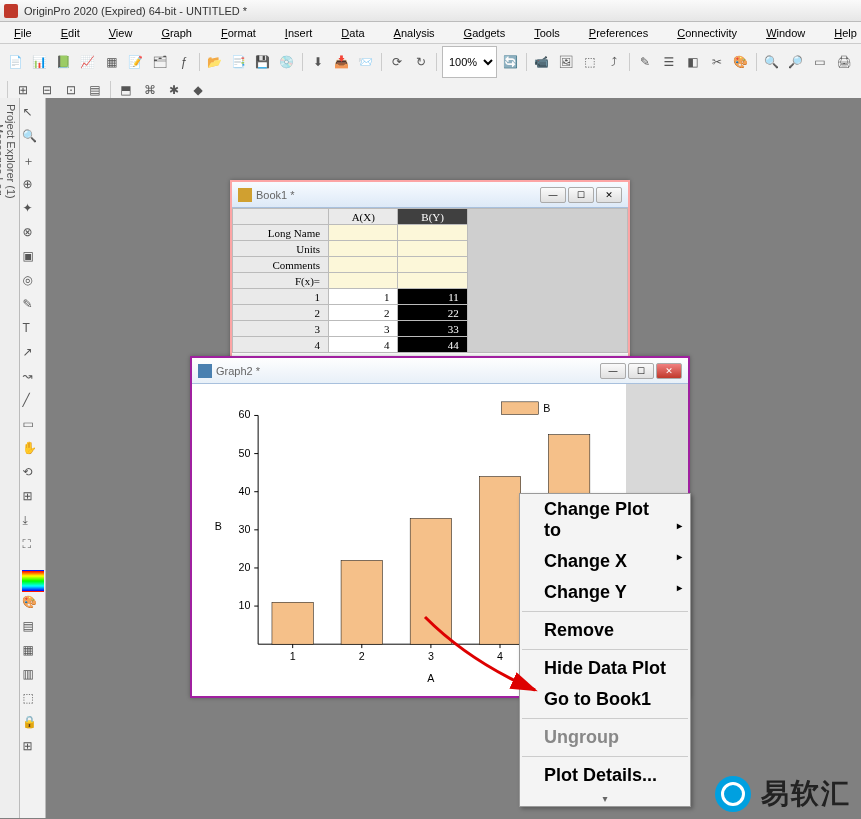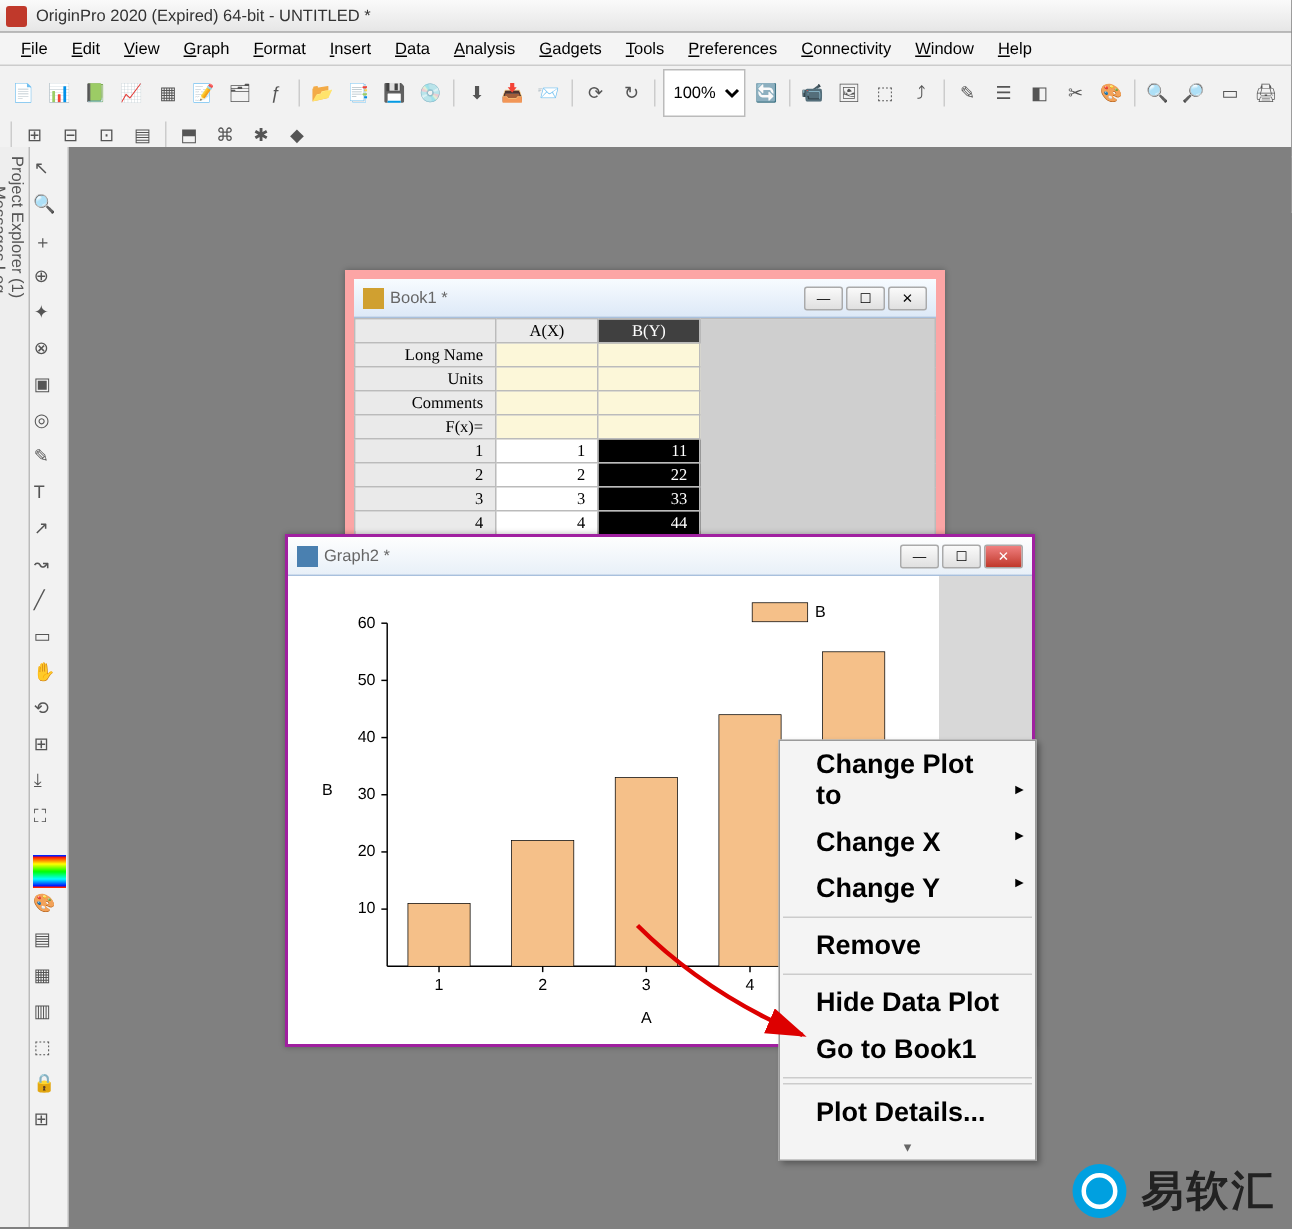--- a/index.html
+++ b/index.html
@@ -2,38 +2,38 @@
 <html><head>
 <meta charset="utf-8">
 <style>
 * { box-sizing: border-box; margin: 0; padding: 0; font-family: Tahoma, Arial, sans-serif; font-size: 11px; }
 body { width: 861px; height: 819px; background: #808080; overflow: hidden; position: relative; }
 
 .titlebar { height: 22px; background: linear-gradient(#fafafa,#e6e6e6); border-bottom: 1px solid #bbb; display: flex; align-items: center; padding: 0 4px; gap: 6px; }
 .titlebar .app-icon { width: 14px; height: 14px; background: #c0392b; border-radius: 2px; }
 .titlebar .title { color: #333; }
 
-.menubar { height: 22px; background: #f4f4f4; display: flex; align-items: center; padding: 0 6px; gap: 0; border-bottom: 1px solid #ccc; }
+.menubar { height: 22px; background: #f4f4f4; display: flex; align-items: center; padding: 0 6px; gap: 13px; border-bottom: 1px solid #ccc; }
 .menubar .m { padding: 2px 8px; cursor: default; }
 .menubar .m u { text-decoration: underline; }
 
 .toolbar { background: #f2f2f2; border-bottom: 1px solid #ccc; display: flex; align-items: center; padding: 2px 4px; flex-wrap: wrap; }
 .tb-btn { width: 22px; height: 22px; margin: 1px; border: 1px solid transparent; display: inline-flex; align-items: center; justify-content: center; font-size: 12px; color: #555; }
 .tb-sep { width: 1px; height: 18px; background: #ccc; margin: 0 3px; }
 .tb-combo { height: 32px; border: 1px solid #bbb; background: #fff; font-size: 11px; padding: 0 2px; margin: 0 2px; }
 
 .workspace { position: absolute; top: 98px; left: 46px; right: 0; bottom: 0; background: #808080; }
 
 .left-toolbar { position: absolute; top: 98px; left: 20px; width: 26px; background: #f2f2f2; border-right: 1px solid #bbb; height: 720px; padding-top: 4px; }
 .left-toolbar .tb-btn { width: 22px; height: 22px; display: block; margin: 2px auto; }
 
 .side-tab { position: absolute; top: 98px; left: 0; width: 20px; background: #eee; writing-mode: vertical-rl; text-orientation: mixed; font-size: 10px; padding: 6px 2px; border-right: 1px solid #bbb; color: #555; height: 720px; }
 
 
-.win { position: absolute; background: #fff; border: 6px solid #fca5a5; box-shadow: 0 0 4px rgba(0,0,0,0.3); }
+.win { position: absolute; background: #fff; border: 2px solid #fca5a5; box-shadow: 0 0 4px rgba(0,0,0,0.3); }
 .win-title { height: 26px; background: linear-gradient(#f7fbff,#dde9f7); display: flex; align-items: center; padding: 0 6px; border-bottom: 1px solid #a8c0dd; }
 .win-title .wicon { width: 14px; height: 14px; margin-right: 4px; }
 .win-title .wt { flex: 1; color: #666; }
 .win-ctrl { display: flex; gap: 2px; }
 .win-ctrl div { width: 26px; height: 16px; border: 1px solid #aaa; background: linear-gradient(#fafafa,#e0e0e0); text-align: center; font-size: 9px; line-height: 14px; border-radius: 2px; }
 .win-ctrl .close { background: linear-gradient(#f08080,#c0392b); color: #fff; }
 
 .book { top: 180px; left: 230px; width: 400px; height: 180px; }
 .book table { border-collapse: collapse; width: 100%; }
 .book td, .book th { border: 1px solid #bbb; height: 16px; padding: 0 8px; font-family: Liberation Serif, serif; }
@@ -344,20 +344,21 @@
 <div class="ctx" id="ctx-menu">
     <div class="ci arrow">Change Plot to</div>
     <div class="ci arrow">Change X</div>
     <div class="ci arrow">Change Y</div>
     <div class="sep"></div>
     <div class="ci">Remove</div>
     <div class="sep"></div>
     <div class="ci">Hide Data Plot</div>
     <div class="ci">Go to Book1</div>
     <div class="sep"></div>
+    <div class="ci gray">Ungroup</div>
     <div class="sep"></div>
     <div class="ci">Plot Details...</div>
     <div class="expand">▾</div>
   </div>
 
 <svg class="arrow-annot" width="130" height="90">
   <defs>
       <marker id="ah" markerWidth="10" markerHeight="10" refX="8" refY="3" orient="auto">
         <path d="M0,0 L0,6 L9,3 z" fill="#d00"></path>
       </marker>

